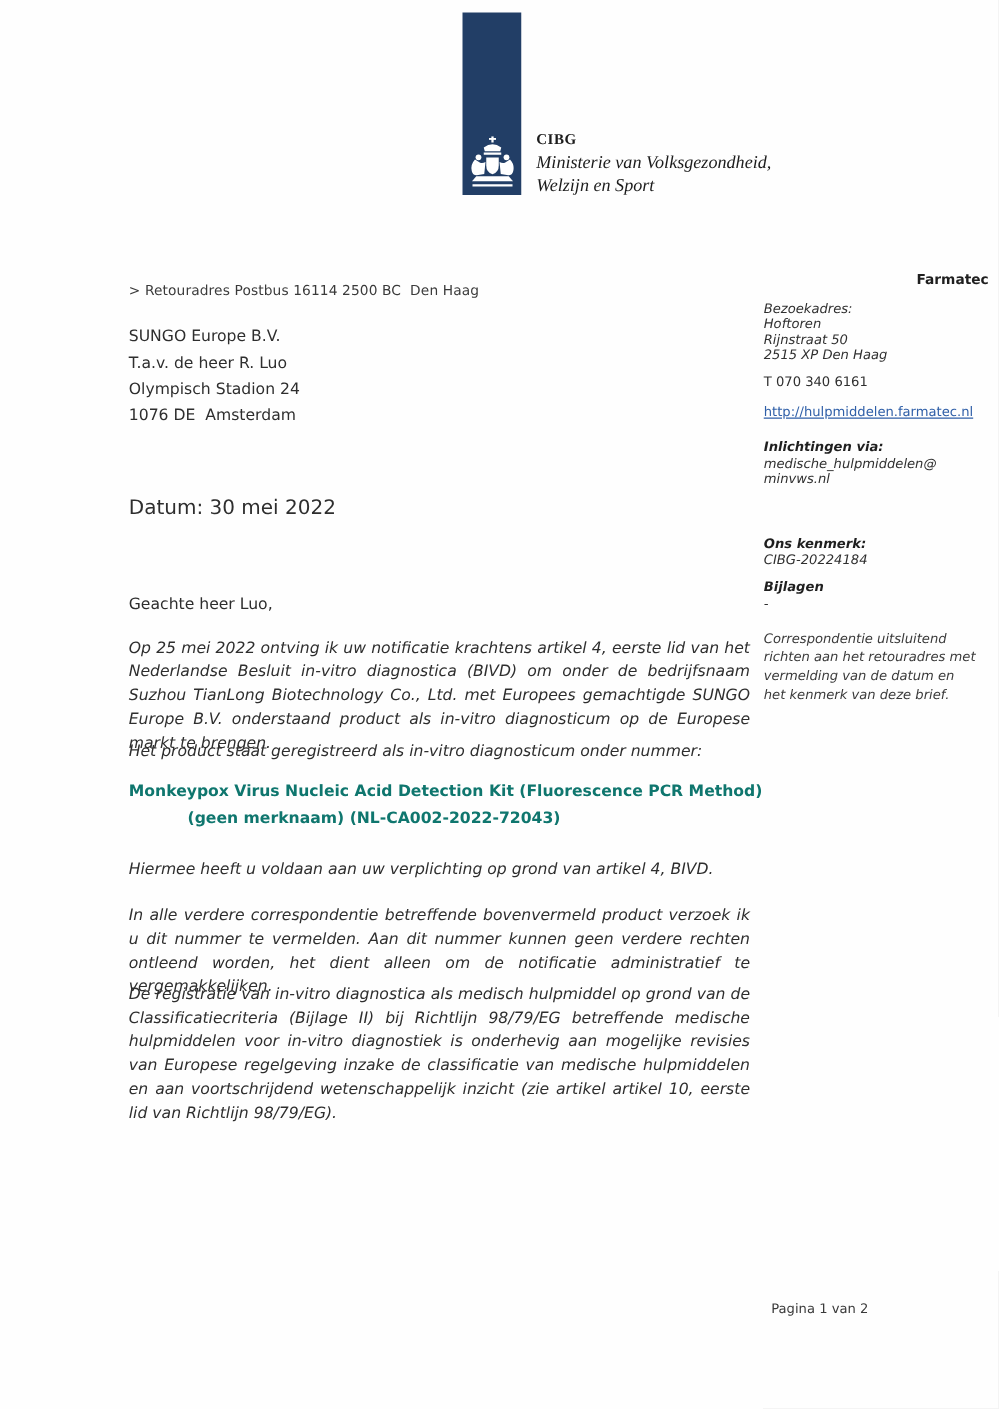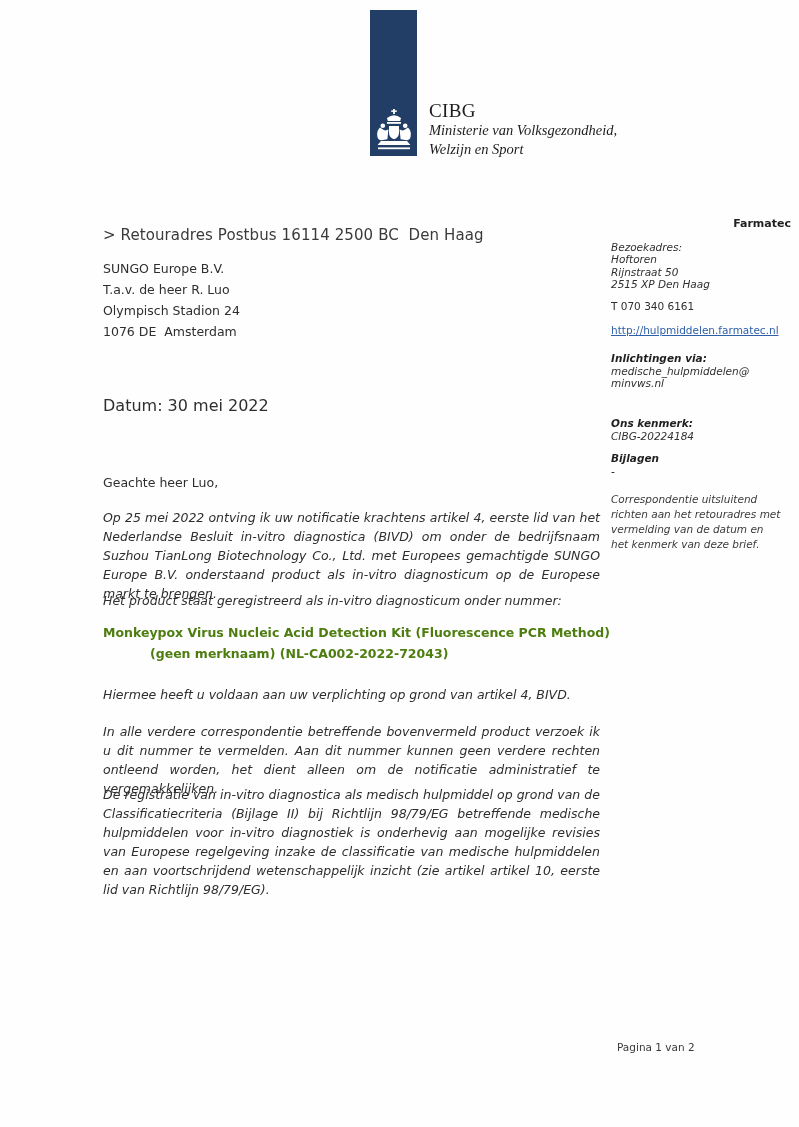--- a/index.html
+++ b/index.html
@@ -25,26 +25,26 @@
   }
   .crest{
     position:absolute;left:50%;bottom:3px;transform:translateX(-50%);
     width:40px;height:44px;
   }
   .header-text{
     position:absolute;left:429px;top:101px;
     font-family:"Liberation Serif","DejaVu Serif",serif;
     color:#1c1c1c;
   }
-  .org-name{font-size:19px;font-weight:400;letter-spacing:.4px;line-height:20px;}
+  .org-name{font-size:12px;font-weight:700;letter-spacing:.4px;line-height:20px;}
   .ministry-line{font-style:italic;font-size:14.5px;line-height:19px;}
   
   .retouradres{
     position:absolute;left:103px;top:226px;
-    font-size:15px;color:#3a3a3a;letter-spacing:.1px;
+    font-size:11px;color:#3a3a3a;letter-spacing:.1px;
   }
   .recipient{
     position:absolute;left:103px;top:258px;
     font-size:12.5px;line-height:21px;
   }
   .meta{
     position:absolute;left:103px;top:395px;
     font-size:16px;line-height:21px;
   }
   .salutation{
@@ -54,21 +54,21 @@
   .para{
     position:absolute;left:103px;width:497px;
     font-size:12.5px;line-height:19px;
     text-align:justify;
     font-style:italic;
   }
   .p1{top:508px;}
   .p2{top:591px;text-align:left;}
   .product{
     position:absolute;left:103px;top:622px;width:520px;
-    font-size:12.5px;line-height:21px;font-weight:bold;color:#4d7c0f;
+    font-size:12.5px;line-height:21px;font-weight:bold;color:#0f766e;
   }
   .product .line2{padding-left:47px;}
   .product div{white-space:nowrap;}
   .p3{top:685px;text-align:left;}
   .p4{top:722px;}
   .p5{top:785px;}
   
   .sidebar{
     position:absolute;left:611px;top:218px;width:180px;
     font-size:10.5px;line-height:12.5px;color:#2f2f2f;
@@ -78,21 +78,21 @@
   .sb-label{font-weight:bold;color:#1f1f1f;line-height:14px;}
   .sb-link{
     color:var(--link);text-decoration:underline;cursor:pointer;
     display:inline-block;margin-top:6px;margin-bottom:14px;
   }
   .sb-phone{margin-top:7px;margin-bottom:6px;}
   .sb-note{
     margin-top:14px;
     font-style:italic;font-size:10.5px;line-height:15px;color:#3a3a3a;
   }
-  .sb-kenmerk{margin-top:26px;}
+  .sb-kenmerk{margin-top:38px;}
   .sb-bijlagen{}
   .sb-aanvraag{margin-top:8px;}
   
   .footer{
     position:absolute;left:617px;top:1041px;
     font-size:10.5px;color:#3a3a3a;
   }
 </style>
 </head>
 <body>

